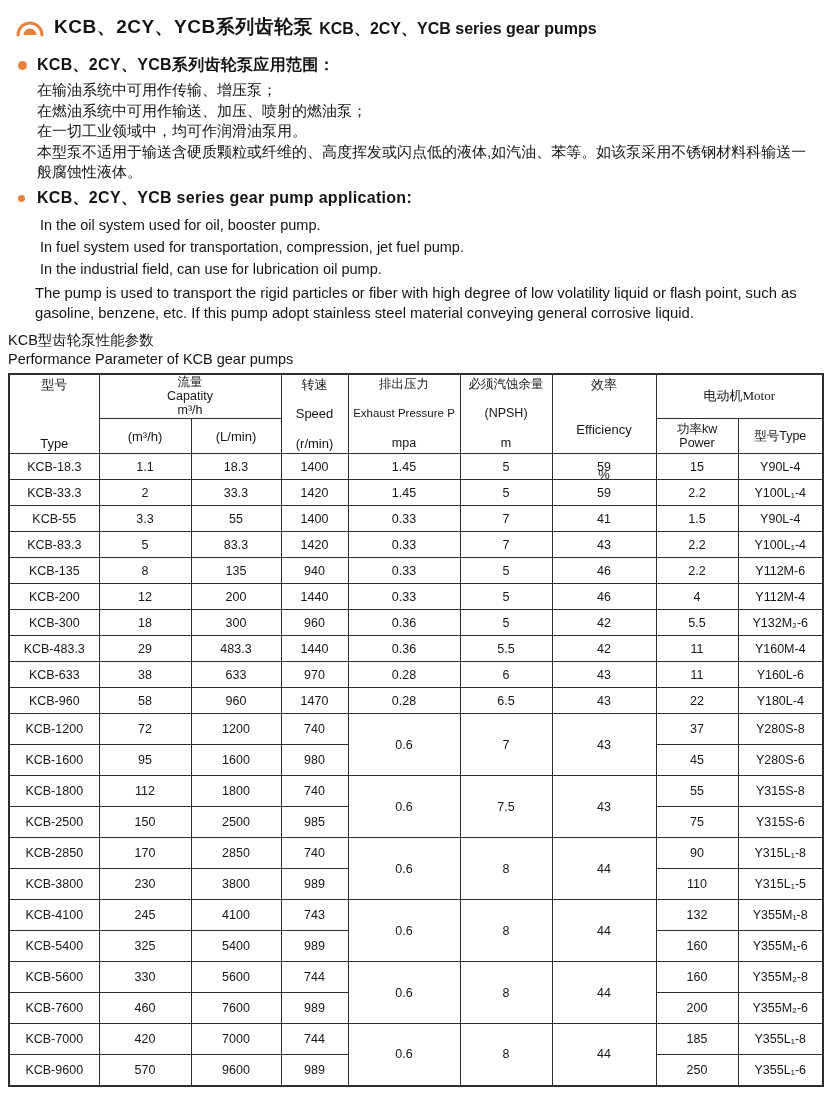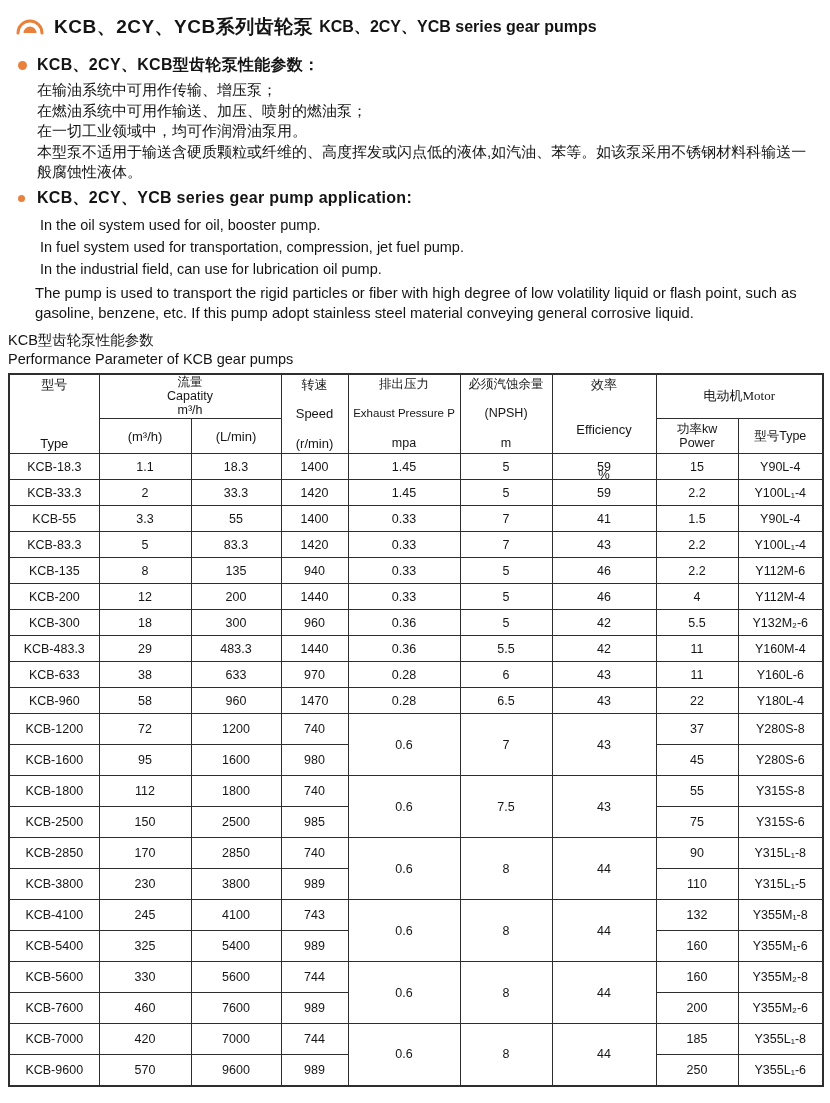--- a/index.html
+++ b/index.html
@@ -5,21 +5,21 @@
   html,body { margin:0; padding:0; background:#ffffff; }
   body {
     width:830px; height:1103px;
     font-family:"Liberation Sans","DejaVu Sans",sans-serif;
     color:#141414;
     overflow:hidden;
   }
   .page { padding:14px 8px 0 8px; }
 
   
-  .doc-title { display:flex; align-items:center; margin:0 0 0 6px; height:26px; }
+  .doc-title { display:flex; align-items:flex-end; margin:0 0 0 6px; height:26px; }
   .logo { display:inline-flex; margin-right:8px; }
   .t-zh { font-size:19px; font-weight:bold; letter-spacing:0.5px; }
   .t-en { font-size:16px; font-weight:bold; margin-left:6px; }
 
   
   .sec-head { display:flex; align-items:center; margin:14px 0 0 10px; height:22px; }
   .bullet { width:9px; height:9px; border-radius:50%; margin-right:10px; flex:0 0 auto; }
   .bullet.small { width:7px; height:7px; margin-right:12px; }
   .sec-head .txt { font-size:16px; font-weight:bold; letter-spacing:0.3px; }
 
@@ -62,21 +62,21 @@
         <path class="accent-stroke" d="M4 17 A12 12 0 0 1 28 17" fill="none" stroke="#e8813c" stroke-width="3" stroke-linecap="round"></path>
         <path class="accent-fill" d="M9.5 17 A6.5 6.5 0 0 1 22.5 17 Z" fill="#e8813c"></path>
       </svg>
     </span>
     <span class="t-zh">KCB、2CY、YCB系列齿轮泵</span>
     <span class="t-en">KCB、2CY、YCB series gear pumps</span>
   </div>
 
   <div class="sec-head">
     <span class="bullet accent-bg" style="background: rgb(232, 129, 60);"></span>
-    <span class="txt">KCB、2CY、KCB型齿轮泵性能参数：</span>
+    <span class="txt">KCB、2CY、YCB系列齿轮泵应用范围：</span>
   </div>
 
   <div class="zh-lines">
     <p>在输油系统中可用作传输、增压泵；</p>
     <p>在燃油系统中可用作输送、加压、喷射的燃油泵；</p>
     <p>在一切工业领域中，均可作润滑油泵用。</p>
     <p>本型泵不适用于输送含硬质颗粒或纤维的、高度挥发或闪点低的液体,如汽油、苯等。如该泵采用不锈钢材料科输送一般腐蚀性液体。</p>
   </div>
 
   <div class="sec-head" style="margin-top:5px;">

